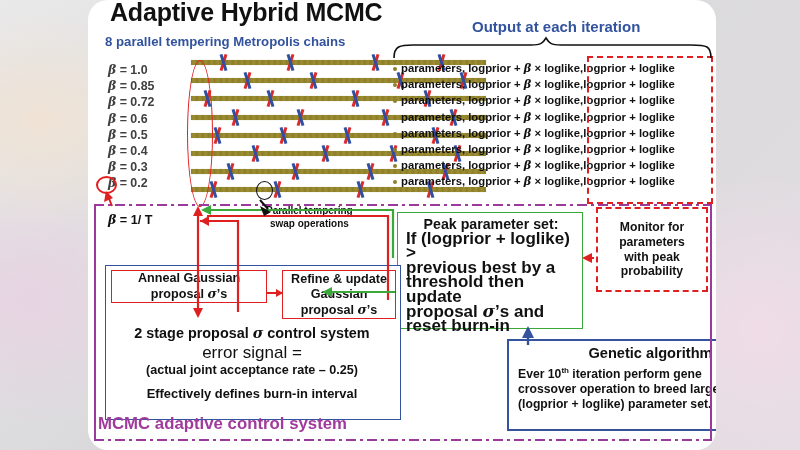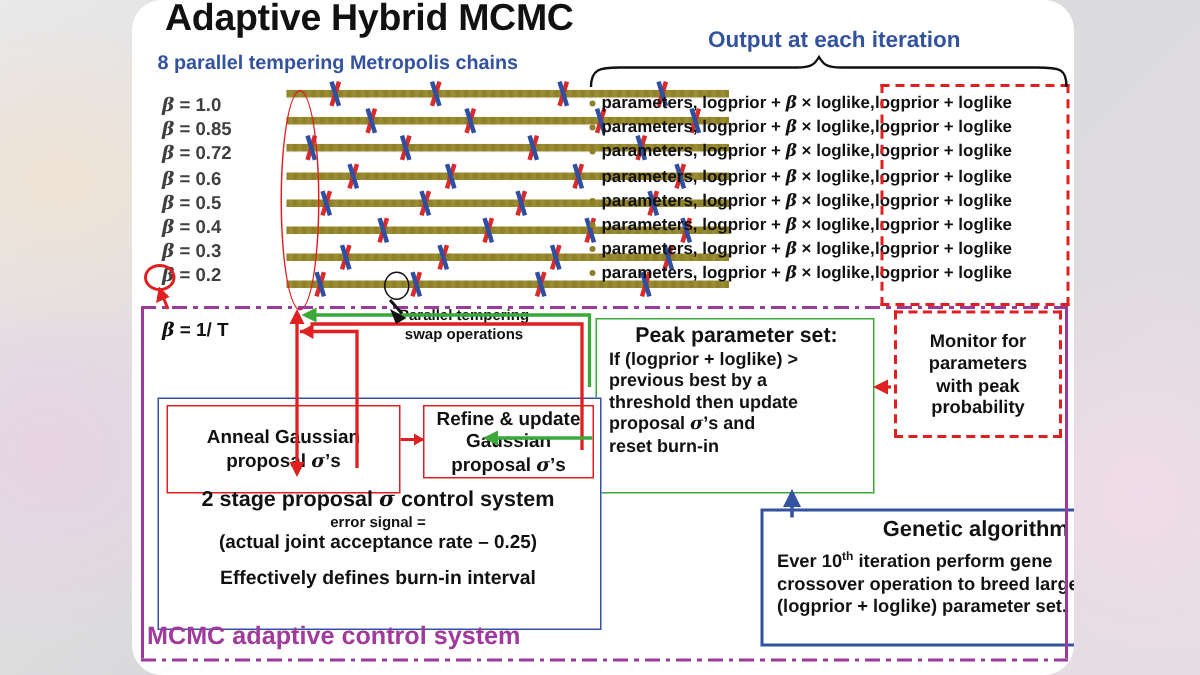--- a/index.html
+++ b/index.html
@@ -107,21 +107,21 @@
   .prow i { font-family: "DejaVu Serif", serif; font-style: italic; }
   .pcol2 { display: inline-block; width: 112px; }
   
   .box { position: absolute; background: #fff; }
   #peakbox {
     left: 309px; top: 212px; width: 186px; height: 117px;
     border: 1.9px solid #3aa93a;
     padding: 3px 6px 0 8px;
   }
   #peakbox .h { font-size: 14.2px; font-weight: bold; color: #111; text-align: center; }
-  #peakbox .b { font-size: 12px; font-weight: bold; color: #111; line-height: 14.4px; }
+  #peakbox .b { font-size: 17px; font-weight: bold; color: #111; line-height: 14.4px; }
   #peakbox .b i { font-family: "DejaVu Serif", serif; font-style: italic; }
   #monitorbox {
     left: 508px; top: 207px; width: 112px; height: 85px;
     border: 2.2px dashed #e02020;
     display: flex; align-items: center; justify-content: center;
   }
   #monitorbox .t {
     font-size: 12.2px; font-weight: bold; color: #111;
     line-height: 14.6px; text-align: center;
   }
@@ -136,38 +136,38 @@
     left: 17px; top: 265px; width: 296px; height: 155px;
     border: 1.9px solid #33539e; padding: 4px 5px 0 5px;
   }
   #anneal, #refine {
     position: absolute; top: 4px;
     border: 1.9px solid #e02020; background: #fff;
     display: flex; align-items: center; justify-content: center;
     font-size: 12.6px; font-weight: bold; color: #111;
     line-height: 15px; text-align: center;
   }
-  #anneal { left: 5px; width: 156px; height: 59px; }
+  #anneal { left: 5px; width: 156px; height: 33px; }
   #refine { left: 176px; width: 114px; height: 49px; }
   #anneal i, #refine i, .sig { font-family: "DejaVu Serif", serif; font-style: italic; }
   #arrow_ar {
     position: absolute; left: 161px; top: 26px;
     width: 15px; height: 2.4px; background: #e02020;
   }
   #arrow_ar::after {
     content: ""; position: absolute; right: -1px; top: -3px;
     border-left: 7px solid #e02020;
     border-top: 4.2px solid transparent; border-bottom: 4.2px solid transparent;
   }
   #ctrllines {
     position: absolute; left: 0; top: 58px; width: 292px;
     text-align: center; color: #111;
   }
   #ctrllines .l1 { font-size: 14.4px; font-weight: bold; }
-  #ctrllines .l2 { font-size: 10px; font-weight: bold; margin-top: 2px; }
+  #ctrllines .l2 { font-size: 17px; font-weight: normal; margin-top: 2px; }
   #ctrllines .l3 { font-size: 12.6px; font-weight: bold; }
   #ctrllines .l4 { font-size: 12.9px; font-weight: bold; margin-top: 9px; }
   
   #purple {
     position: absolute; left: 6px; top: 204px;
     width: 618px; height: 237px;
     border: 2.3px dashed #9c3a9c;
     border-image: repeating-linear-gradient(90deg,#9c3a9c 0 10px,transparent 10px 14px,#9c3a9c 14px 17px,transparent 17px 21px) 2;
     pointer-events: none;
   }

